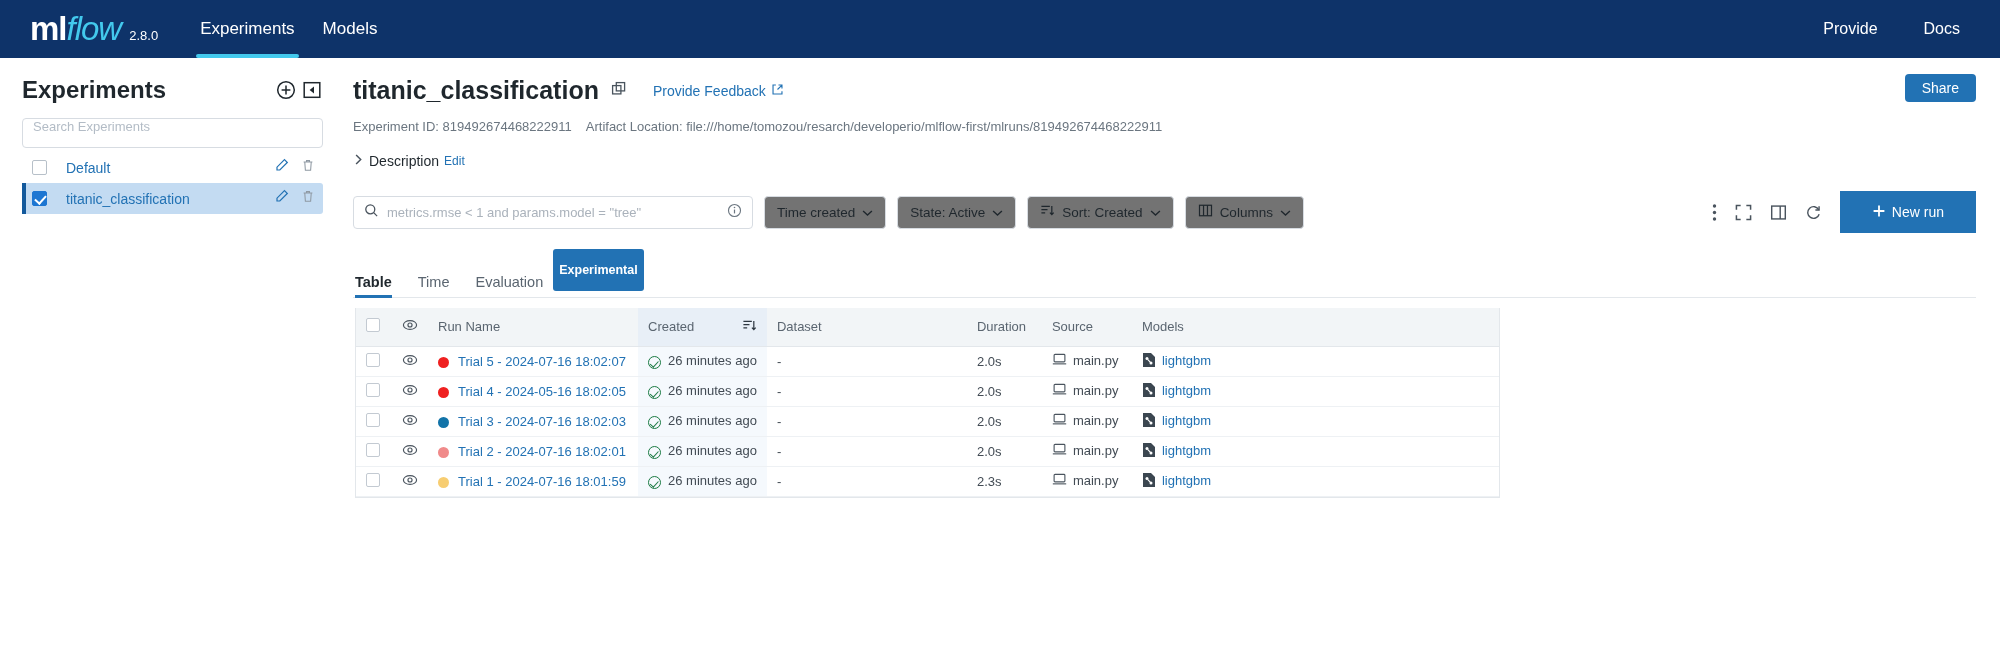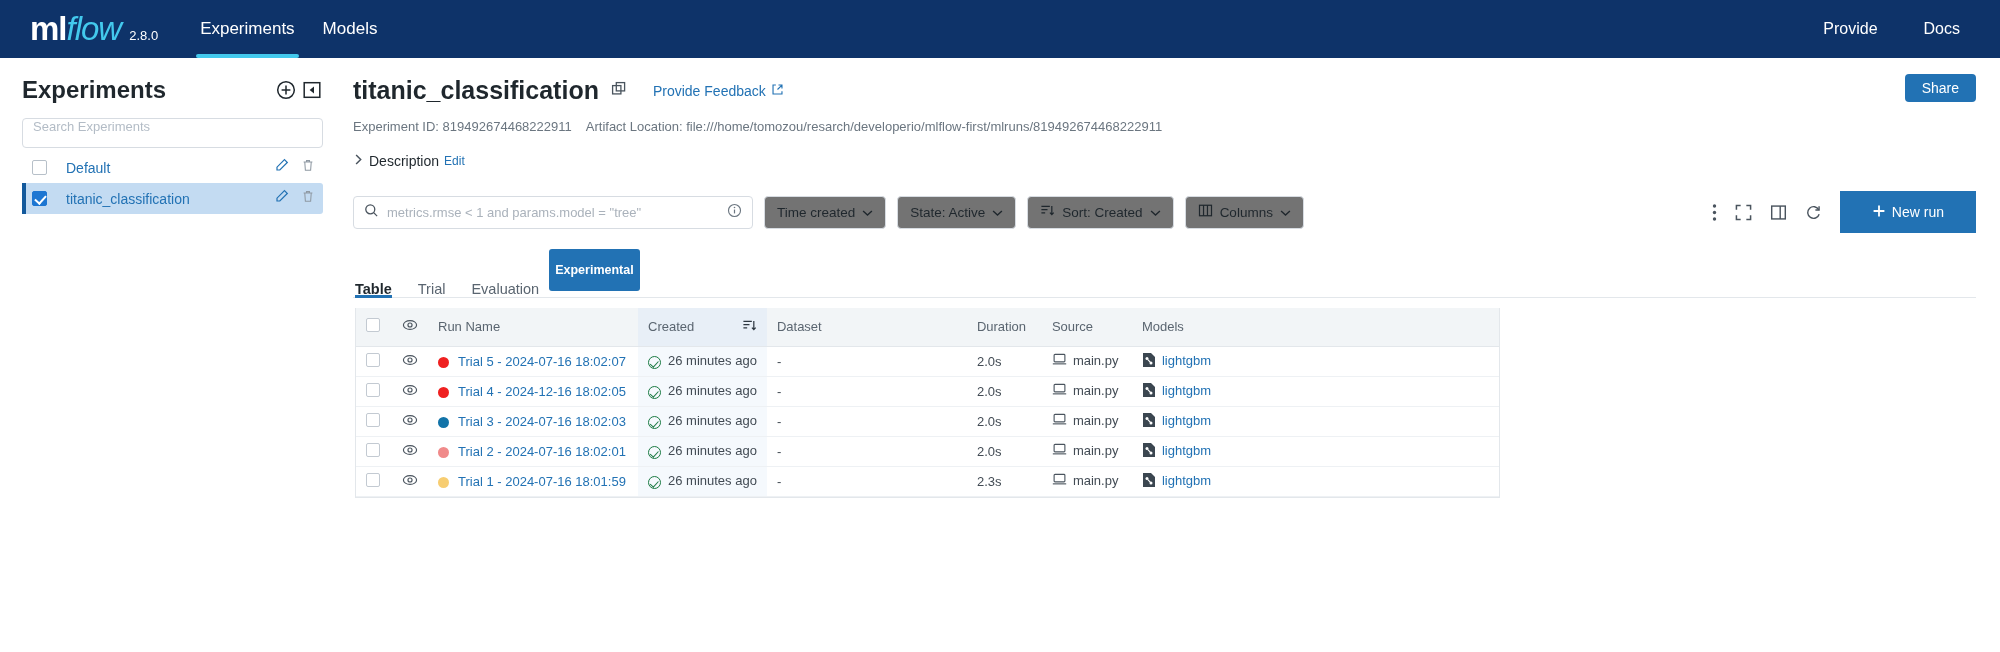--- a/index.html
+++ b/index.html
@@ -98,21 +98,21 @@
   }
   .toolbar-right{ margin-left:auto; display:flex; align-items:center; gap:18px;}
   .tbicon{ cursor:pointer; display:flex; align-items:center; justify-content:center;}
   .newrun{
     background:#2272b4; color:#fff; border:none; height:42px; border-radius:0;
     display:flex;align-items:center; gap:6px; padding:0 32px; font-size:14px; cursor:pointer;
   }
 
   
   .tabs{ margin-top:16px; display:flex; align-items:flex-end; gap:26px; border-bottom:1px solid #e3e7eb; padding-left:2px;}
-  .tab{ font-size:14.5px; color:#5a6570; cursor:pointer; position:relative;}
+  .tab{ font-size:14.5px; color:#5a6570; padding-bottom:7px; cursor:pointer; position:relative;}
   .tab.active{ color:#1f272d; font-weight:600; }
   .tab.active::after{ content:""; position:absolute; left:0; right:0; bottom:-1px; height:3px; background:#2272b4;}
   .exp-badge{
     background:#2272b4; color:#fff; font-size:12.5px; border-radius:3px; padding:14px 6px;
     margin-bottom:6px; margin-left:-16px;font-weight:bold;
   }
 
   
   .table-wrap{ margin-top:10px; margin-left:2px; width:1145px; border:1px solid #e3e7eb; border-top:none;}
   table{ border-collapse:collapse; width:100%; font-size:13px;}
@@ -358,21 +358,21 @@
                 <path d="M7 1.6v10.8M1.6 7h10.8" stroke="#ffffff" stroke-width="1.8"></path>
               </svg>
           </span>
           <span>New run</span>
         </div>
       </div>
     </div>
 
     <div class="tabs">
       <div class="tab active">Table</div>
-      <div class="tab">Trial</div>
+      <div class="tab">Time</div>
       <div class="tab">Evaluation</div>
       <div class="exp-badge">Experimental</div>
     </div>
 
     <div class="table-wrap">
       <table>
         <thead>
           <tr>
             <th style="width:36px">
               <span class="hdr-cbx"></span>
@@ -424,21 +424,21 @@
                     <circle cx="9" cy="11" r="1.5" fill="#fff"></circle>
                     <path d="M5.9 7.6 L8.2 10.1" stroke="#fff" stroke-width="1.2"></path>
                   </svg></span><span class="modellink">lightgbm</span></td>
             </tr>
             <tr>
               <td><span class="hdr-cbx"></span></td>
               <td><span><svg width="16" height="16" viewBox="0 0 18 18">
                     <ellipse cx="9" cy="9" rx="7.4" ry="5" fill="none" stroke="#4a545e" stroke-width="1.3"></ellipse>
                     <circle cx="9" cy="9" r="2.3" fill="none" stroke="#4a545e" stroke-width="1.3"></circle>
                   </svg></span></td>
-              <td><span class="dot" style="background: rgb(239, 32, 32);"></span><span class="runname">Trial 4 - 2024-12-16 18:02:05</span></td>
+              <td><span class="dot" style="background: rgb(239, 32, 32);"></span><span class="runname">Trial 4 - 2024-05-16 18:02:05</span></td>
               <td class="created-col"><span class="okcircle"></span><span>26 minutes ago</span></td>
               <td>-</td>
               <td>2.0s</td>
               <td><span style="margin-right:6px;display:inline-block;vertical-align:middle"><svg width="15" height="13" viewBox="0 0 16 14">
                     <rect x="2.2" y="1.5" width="11.6" height="8" rx="1" fill="none" stroke="#4a545e" stroke-width="1.2"></rect>
                     <path d="M0.8 11.7h14.4" stroke="#4a545e" stroke-width="1.2"></path>
                   </svg></span><span>main.py</span></td>
               <td><span style="margin-right:6px;display:inline-block;vertical-align:middle"><svg width="14" height="16" viewBox="0 0 14 16">
                     <path d="M1 1h8l4 4v10H1z" fill="#3b4650"></path>
                     <circle cx="5" cy="6.6" r="1.5" fill="#fff"></circle>

